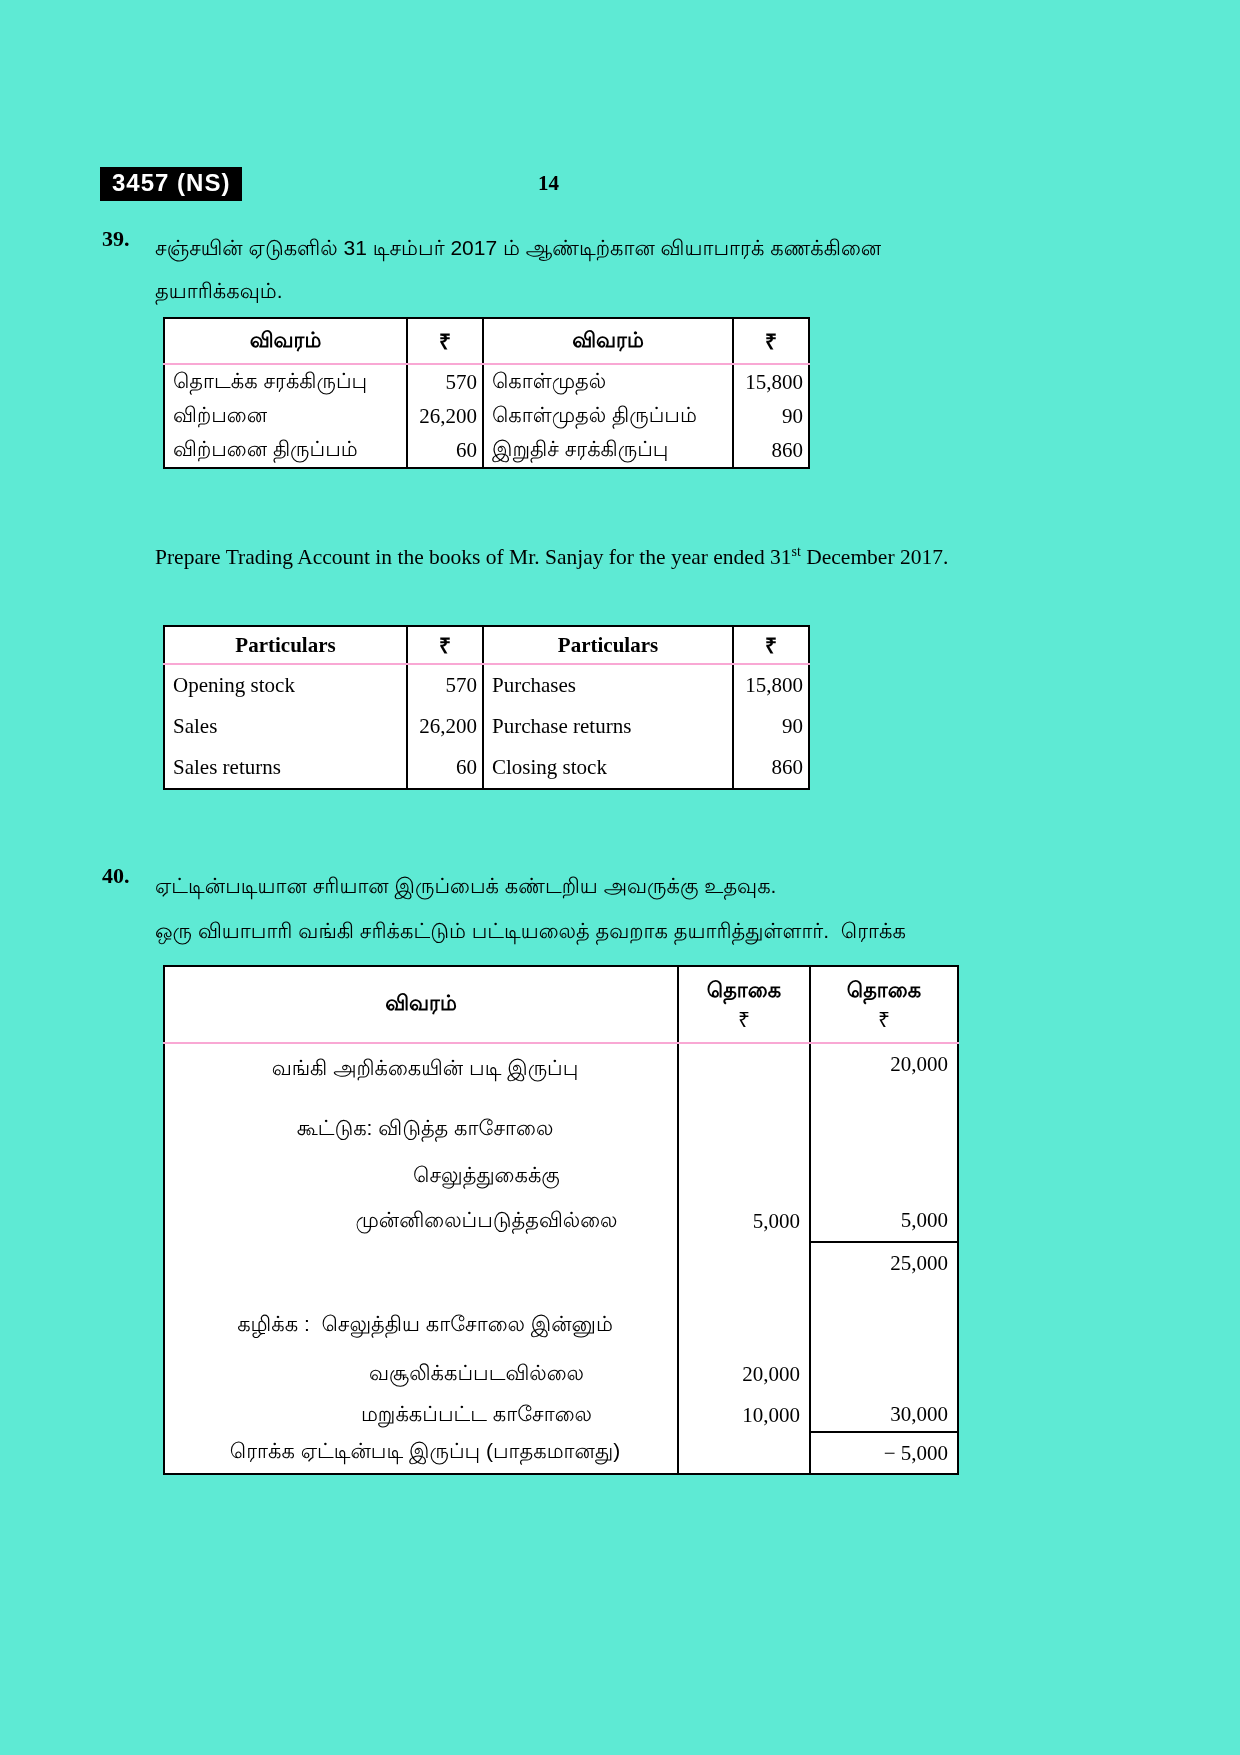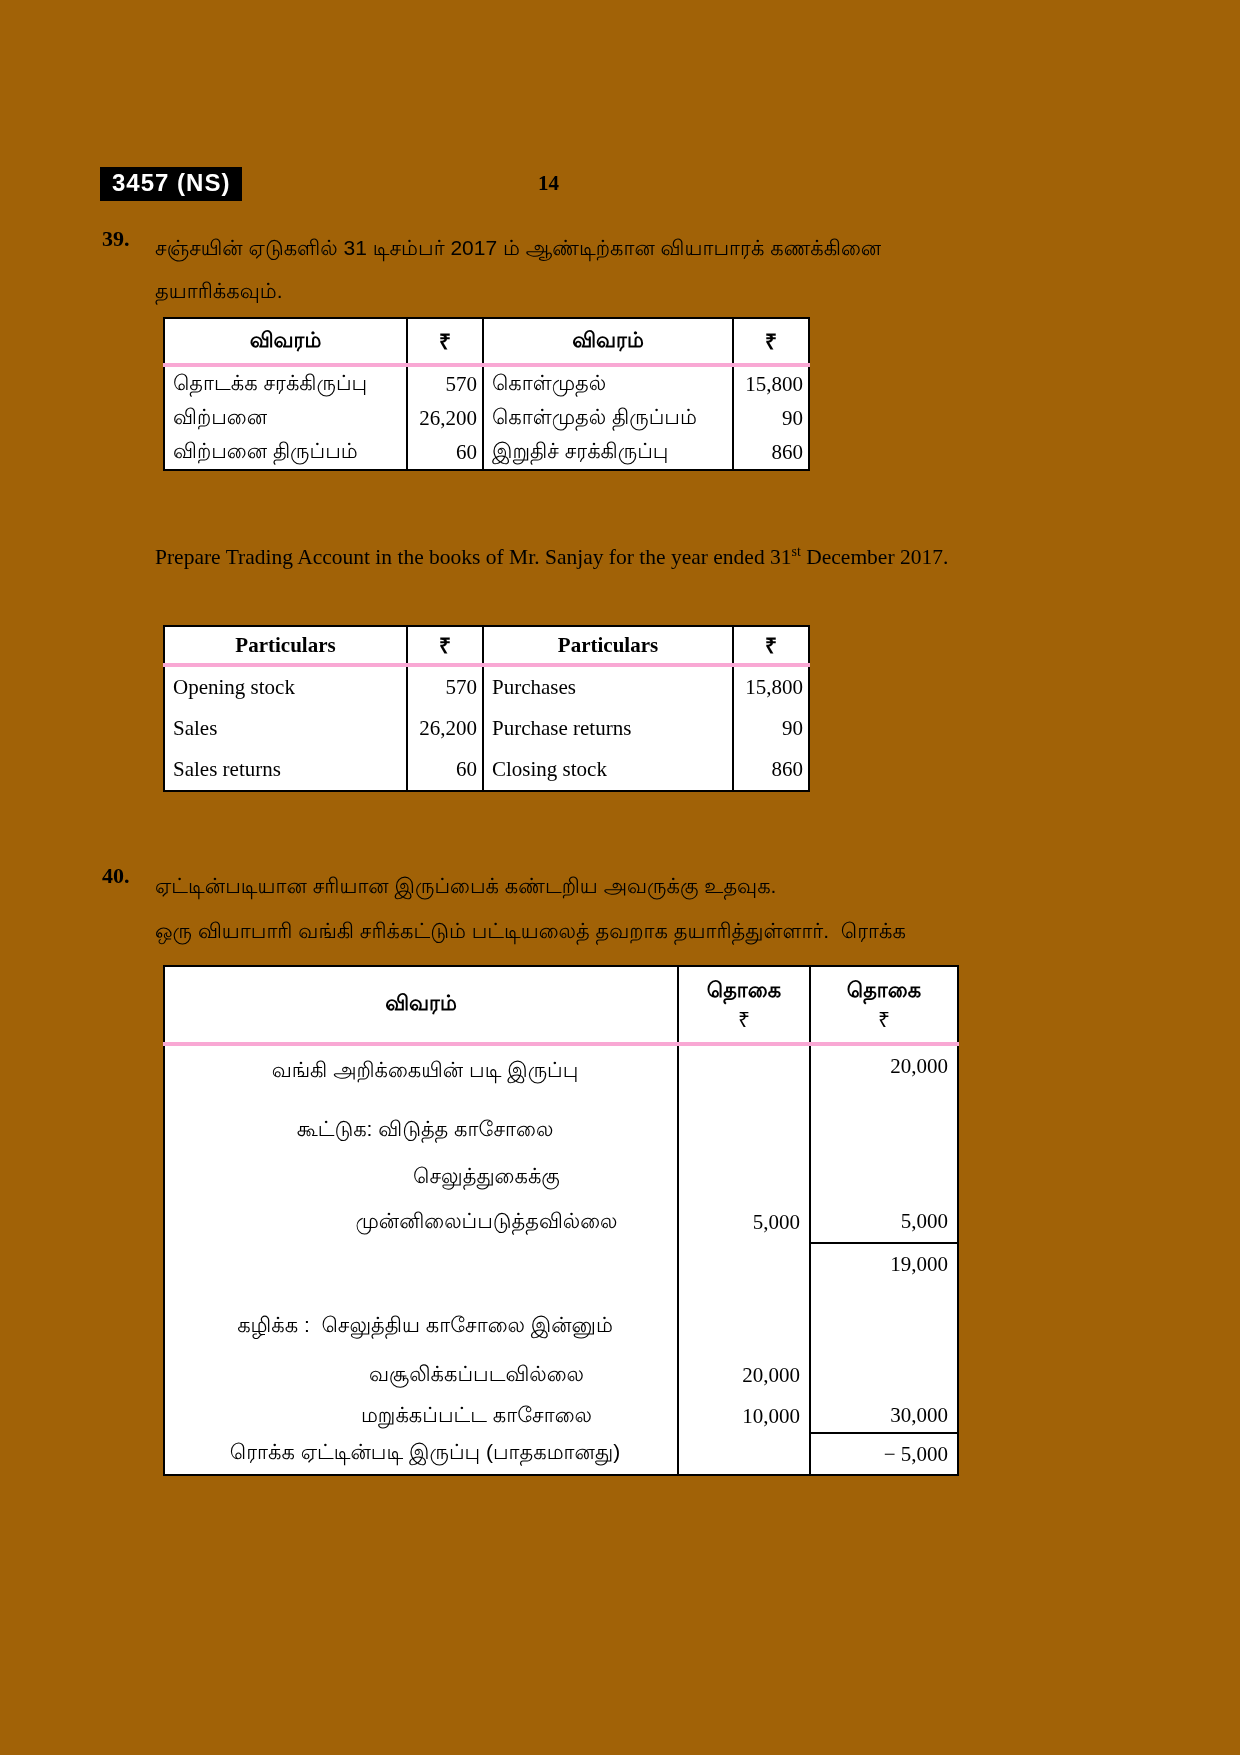--- a/index.html
+++ b/index.html
@@ -1,17 +1,17 @@
 <!DOCTYPE html>
 <html><head>
 <meta charset="utf-8">
 <style>
   html,body{margin:0;padding:0;background:#e8e8e8;}
   .page{
-    position:relative; width:1240px; height:1755px; background:#a16207;
+    position:relative; width:1240px; height:1755px; background:#5eead4;
     font-family:"Liberation Sans",sans-serif; color:#000; overflow:hidden;
     margin:0 auto;
   }
   .serif{font-family:"Liberation Serif",serif;}
   .pre{white-space:pre-wrap;}
 
   
   .doc-code{
     position:absolute; left:100px; top:167px;
     background:#000; color:#fff; font-weight:bold; font-size:24px;
@@ -28,21 +28,21 @@
     font-family:"Liberation Serif",serif; font-weight:bold; font-size:22px;
   }
   .qtext{position:absolute; left:155px; width:860px; font-size:21px; line-height:43px;}
   .qnum39{top:226px;}  .qtext39{top:226px;}
   .qnum40{top:863px;}  .qtext40{top:863px; line-height:45px;}
 
   
   table{border-collapse:collapse; table-layout:fixed; position:absolute; background:#fff;}
   th,td{border-left:2px solid #000; border-right:2px solid #000; overflow:hidden;}
   table{border:2px solid #000;}
-  thead th{border-bottom:4px solid #f9a8d4; font-size:21px; text-align:center; vertical-align:middle;}
+  thead th{border-bottom:2px solid #f9a8d4; font-size:21px; text-align:center; vertical-align:middle;}
 
   
   .t12{left:163px; width:645px;}
   .t1{top:317px;}
   .t2{top:625px;}
   .t12 .lab{text-align:left; padding-left:8px; font-size:21px; vertical-align:middle;}
   .t12 .amt{text-align:right; padding-right:5px; font-size:21px; vertical-align:middle;}
   .t1 thead th{height:42px;}
   .t1 tbody td{height:32px;}
   .t2 thead th{height:34px; font-weight:bold;}
@@ -205,21 +205,21 @@
         <td class="amt serif"></td>
       </tr>
       <tr class="tr-4">
         <td class="lbl pre ind">முன்னிலைப்படுத்தவில்லை</td>
         <td class="amt serif">5,000</td>
         <td class="amt serif rule">5,000</td>
       </tr>
       <tr class="tr-5">
         <td class="lbl pre"></td>
         <td class="amt serif"></td>
-        <td class="amt serif top">19,000</td>
+        <td class="amt serif top">25,000</td>
       </tr>
       <tr class="tr-6">
         <td class="lbl pre">கழிக்க :  செலுத்திய காசோலை இன்னும்</td>
         <td class="amt serif"></td>
         <td class="amt serif"></td>
       </tr>
       <tr class="tr-7">
         <td class="lbl pre ind2">வசூலிக்கப்படவில்லை</td>
         <td class="amt serif">20,000</td>
         <td class="amt serif"></td>

